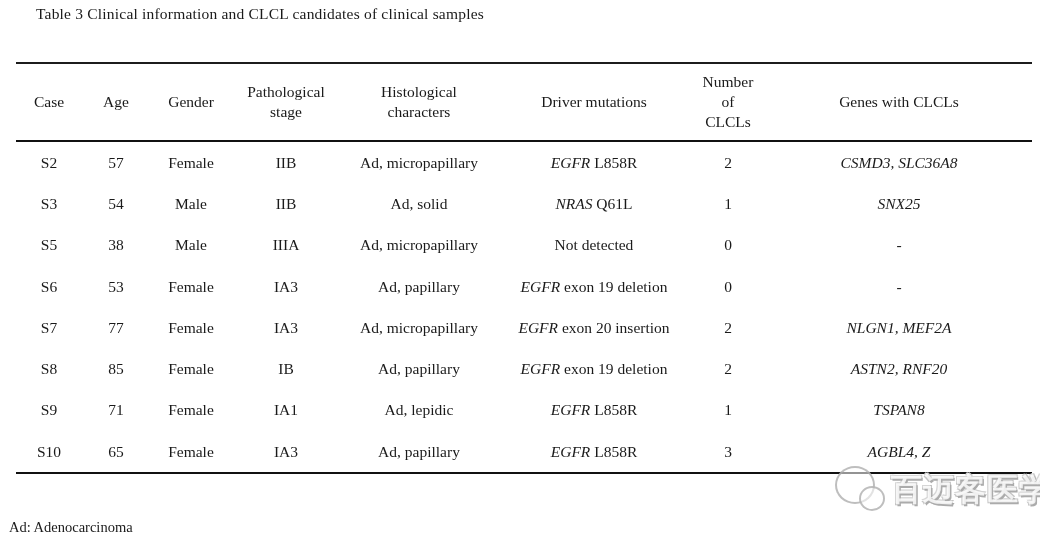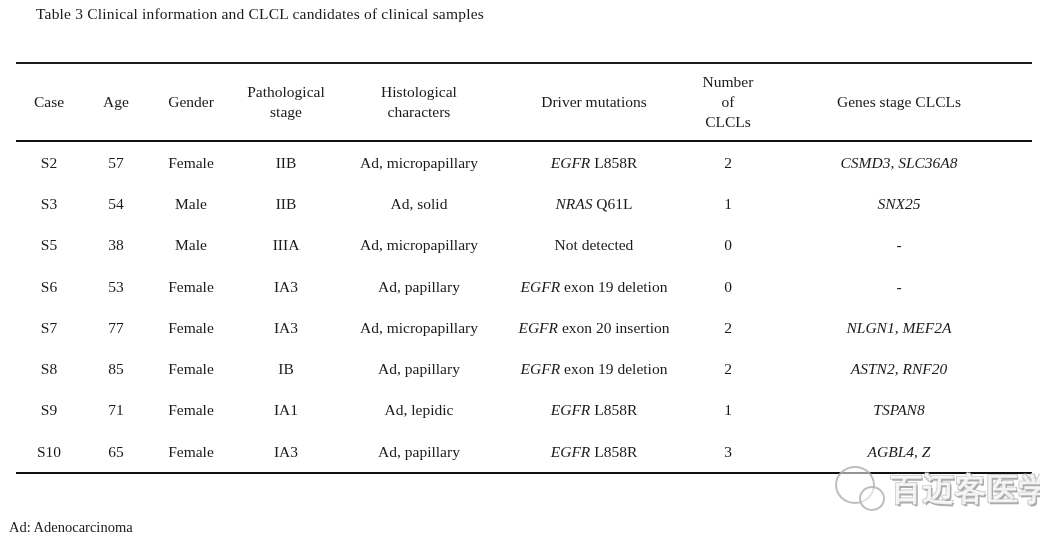--- a/index.html
+++ b/index.html
@@ -130,21 +130,21 @@
     </colgroup>
   <thead>
     <tr>
         <th>Case</th>
         <th>Age</th>
         <th>Gender</th>
         <th>Pathological<br>stage</th>
         <th>Histological<br>characters</th>
         <th>Driver mutations</th>
         <th>Number<br>of<br>CLCLs</th>
-        <th>Genes stage CLCLs</th>
+        <th>Genes with CLCLs</th>
       </tr>
   </thead>
   <tbody>
       <tr>
         <td>S2</td>
         <td>57</td>
         <td>Female</td>
         <td>IIB</td>
         <td>Ad, micropapillary</td>
         <td><i>EGFR</i> L858R</td>

